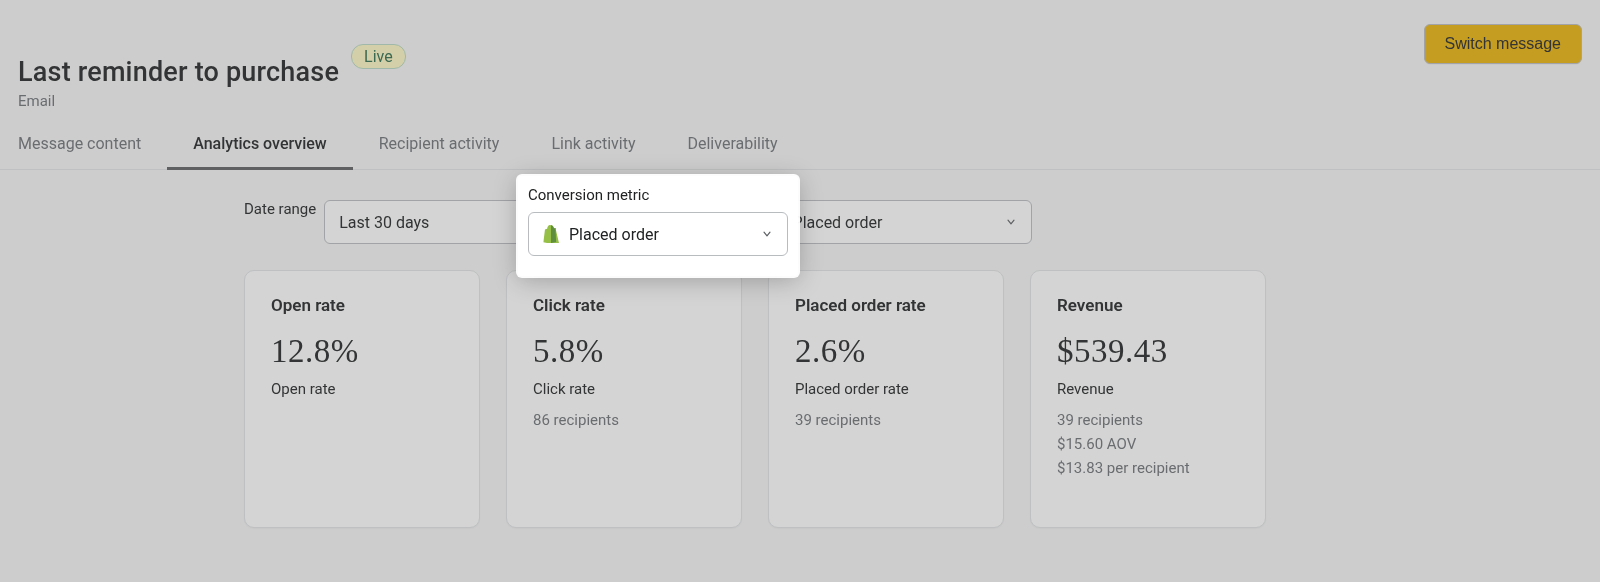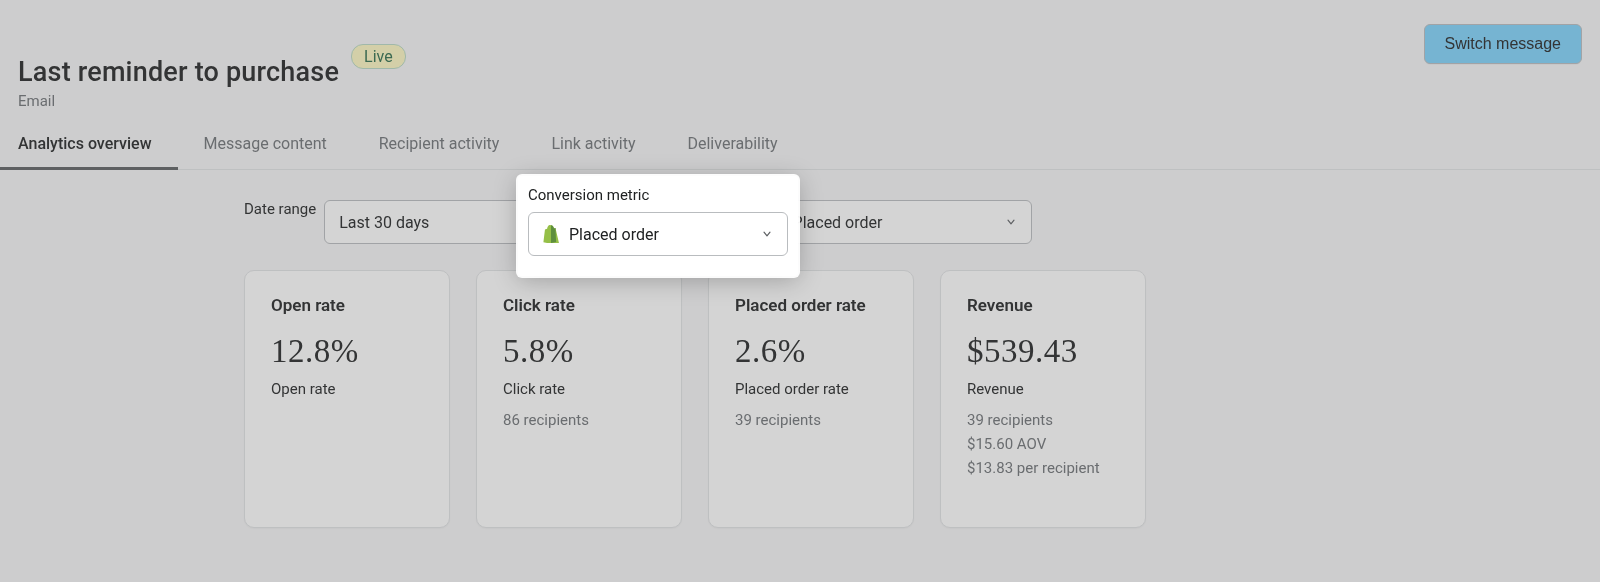--- a/index.html
+++ b/index.html
@@ -45,21 +45,21 @@
   }
   .subtitle {
     font-size: 15px;
     color: #6d7175;
     margin-top: 4px;
   }
   .switch-btn {
     font-size: 16px;
     font-weight: 500;
     color: #202223;
-    background: #7dd3fc;
+    background: #eab308;
     border: 1px solid #b9bcbf;
     border-radius: 6px;
     padding: 10px 20px;
     cursor: pointer;
     box-shadow: 0 1px 0 rgba(0,0,0,0.03);
   }
 
   
   .tabs {
     display: flex;
@@ -127,21 +127,21 @@
     height: 12px;
   }
 
   
   .cards {
     display: flex;
     gap: 26px;
     padding: 26px 0 0 244px;
   }
   .card {
-    width: 206px;
+    width: 236px;
     min-height: 258px;
     background: #ffffff;
     border: 1px solid #e1e3e5;
     border-radius: 10px;
     padding: 24px 26px;
     box-shadow: 0 1px 2px rgba(0,0,0,0.04);
   }
   .card-title {
     font-size: 17px;
     font-weight: 600;
@@ -207,22 +207,22 @@
     <div class="title-row">
       <span class="page-title">Last reminder to purchase</span>
       <span class="live-badge">Live</span>
     </div>
     <div class="subtitle">Email</div>
   </div>
   <button class="switch-btn">Switch message</button>
 </div>
 
 <div class="tabs">
+  <div class="tab">Message content</div>
   <div class="tab active">Analytics overview</div>
-  <div class="tab">Message content</div>
   <div class="tab">Recipient activity</div>
   <div class="tab">Link activity</div>
   <div class="tab">Deliverability</div>
 </div>
 
 <div class="controls">
   <div class="control">
     <span class="control-label">Date range</span>
     <div class="select">
       <span class="left">

